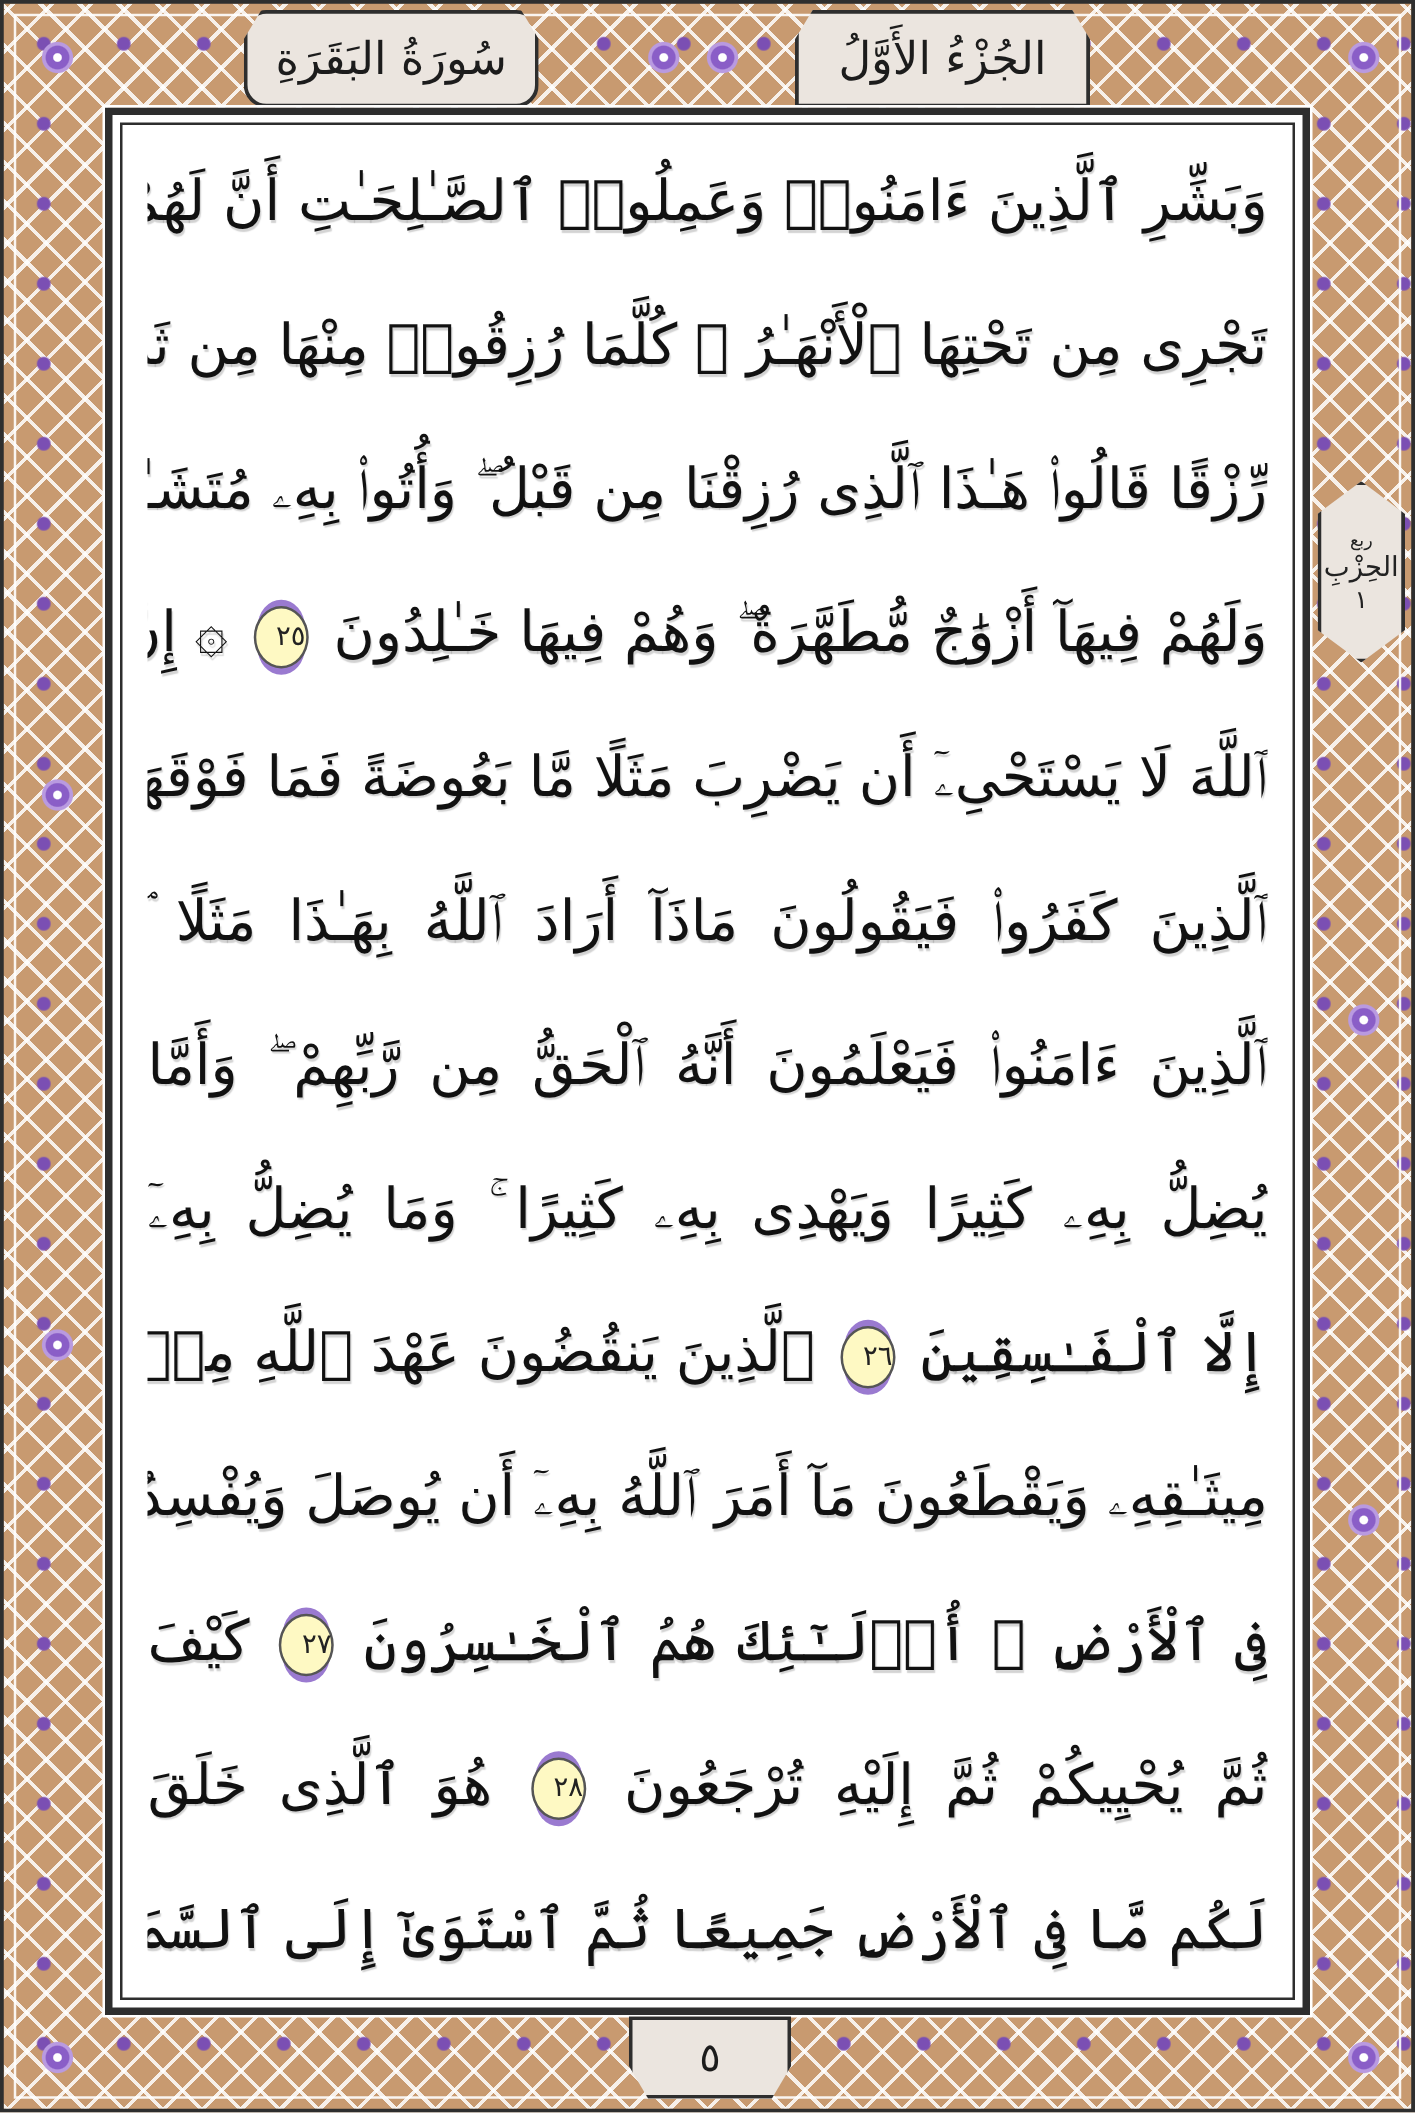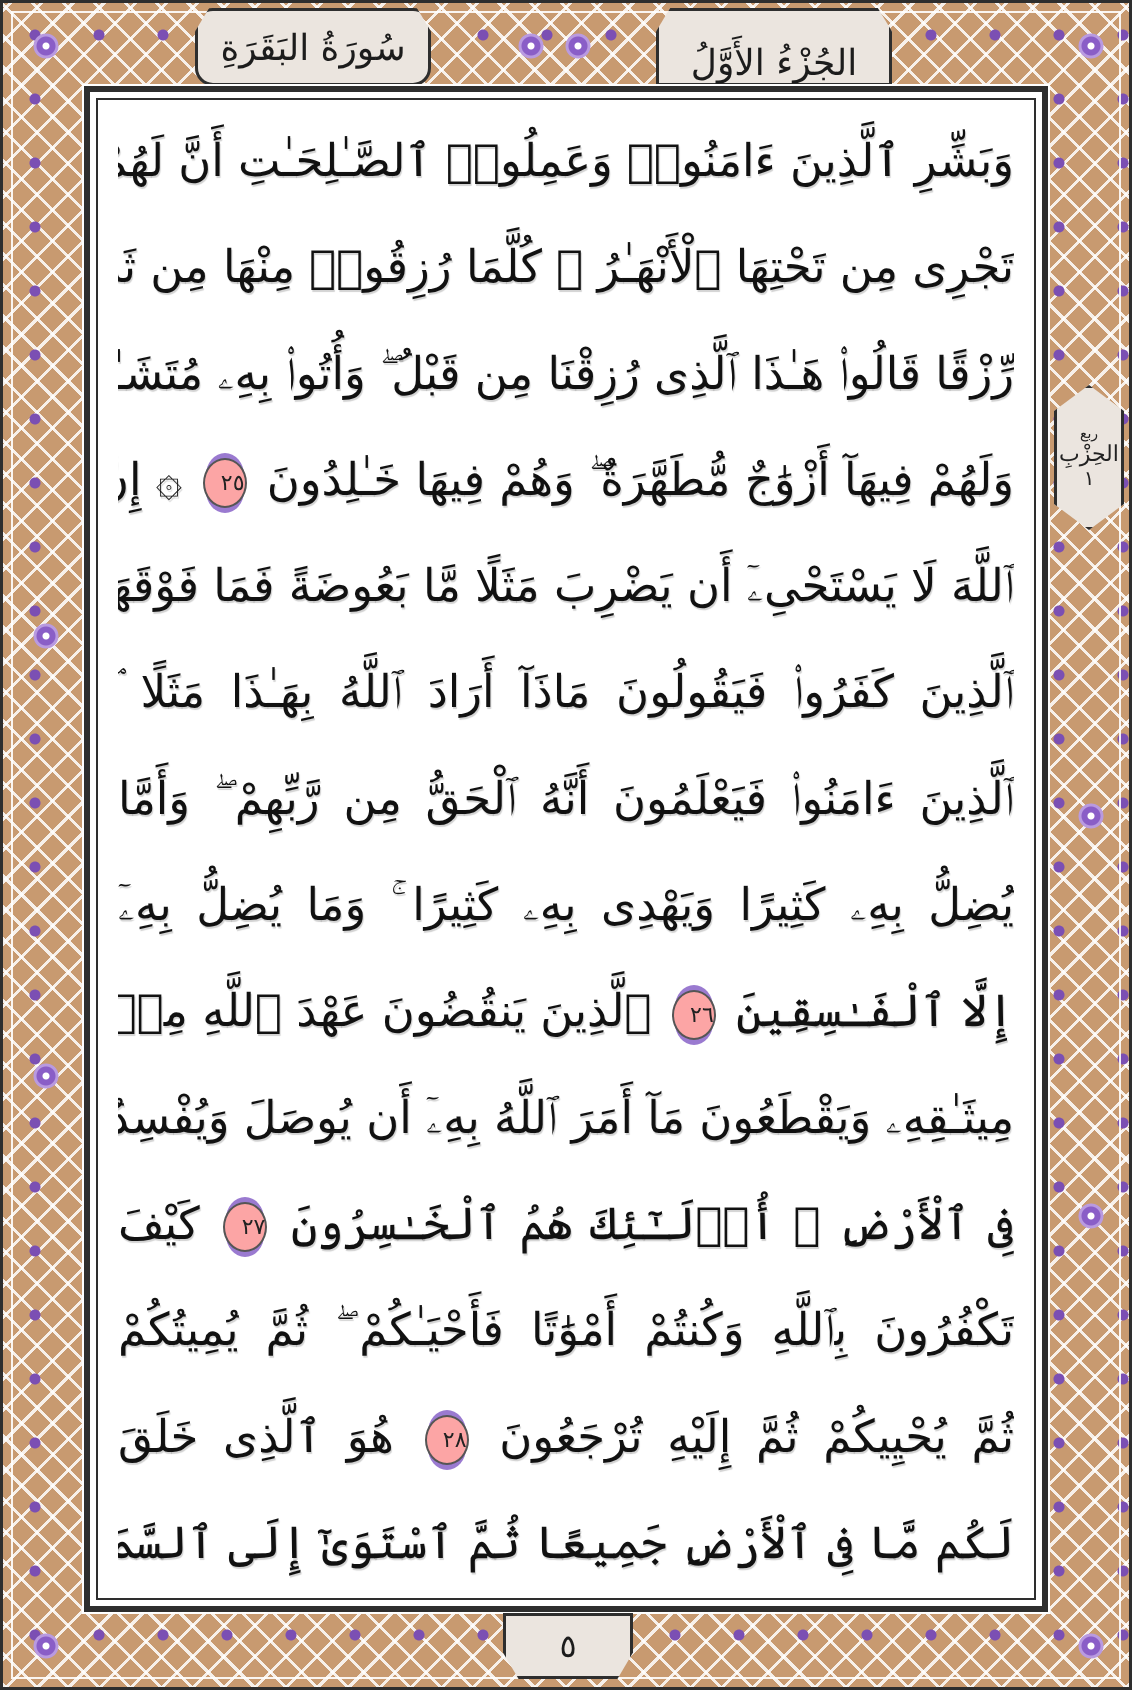--- a/index.html
+++ b/index.html
@@ -29,21 +29,21 @@
     background: radial-gradient(circle, #ffffff 0 3px, #8a5ec7 4px 9px, #b99ae0 10px 12px, transparent 13px);
   }
   
   .cartouche {
     position: absolute; background: #ebe5df; border: 3px solid #2e2e2e;
     display: flex; align-items: center; justify-content: center;
     font-size: 36px; color: #1c1c1c; direction: rtl;
     clip-path: polygon(6% 0, 94% 0, 100% 30%, 100% 100%, 0 100%, 0 30%);
   }
   .cart-surah { left: 195px; top: 8px; width: 230px; height: 72px; border-radius: 18px; }
-  .cart-juz { left: 656px; top: 8px; width: 230px; height: 72px; align-items: flex-end; }
+  .cart-juz { left: 636px; top: 8px; width: 230px; height: 72px; }
   
   .text-panel {
     position: absolute; left: 84px; top: 86px; width: 964px; height: 1526px;
     background: #ffffff; border: 6px solid #2e2e2e; box-sizing: border-box;
     outline: 2px solid #ffffff;
   }
   .text-panel::before {
     content: ""; position: absolute; left: 6px; top: 6px; right: 6px; bottom: 6px;
     border: 2px solid #2e2e2e;
   }
@@ -52,21 +52,21 @@
     display: flex; flex-direction: column; justify-content: space-between;
   }
   .line {
     direction: rtl; text-align: justify; text-align-last: justify;
     font-size: 45px; line-height: 98px; height: 98px; color: #111;
     white-space: nowrap; overflow: hidden;
     text-shadow: 1px 2px 1px rgba(0,0,0,0.18);
   }
   .ayah {
     display: inline-block; width: 40px; height: 46px; border-radius: 50%;
-    border: 2px solid #555; background: #fca5a5;
+    border: 2px solid #555; background: #fef9c3;
     box-shadow: 0 -8px 0 -3px #9a7ad0, 0 8px 0 -3px #9a7ad0;
     font-size: 22px; line-height: 46px; text-align: center; vertical-align: middle;
     margin: 0 6px; text-shadow: none; color: #222;
   }
   
   .hizb {
     position: absolute; left: 1054px; top: 385px; width: 70px; height: 145px;
     background: #ebe5df; border: 3px solid #2e2e2e; box-sizing: border-box;
     clip-path: polygon(50% 0, 100% 18%, 100% 82%, 50% 100%, 0 82%, 0 18%);
     display: flex; flex-direction: column; align-items: center; justify-content: center;
@@ -113,21 +113,20 @@
       <div class="line"><span>تَجْرِى مِن تَحْتِهَا ٱلْأَنْهَـٰرُ ۖ كُلَّمَا رُزِقُوا۟ مِنْهَا مِن ثَمَرَةٍ</span></div>
       <div class="line"><span>رِّزْقًا قَالُوا۟ هَـٰذَا ٱلَّذِى رُزِقْنَا مِن قَبْلُ ۖ وَأُتُوا۟ بِهِۦ مُتَشَـٰبِهًا ۖ</span></div>
       <div class="line"><span>وَلَهُمْ فِيهَآ أَزْوَٰجٌ مُّطَهَّرَةٌ ۖ وَهُمْ فِيهَا خَـٰلِدُونَ</span> <span class="ayah">٢٥</span> <span>۞ إِنَّ</span></div>
       <div class="line"><span>ٱللَّهَ لَا يَسْتَحْىِۦٓ أَن يَضْرِبَ مَثَلًا مَّا بَعُوضَةً فَمَا فَوْقَهَا ۚ فَأَمَّا</span></div>
       <div class="line"><span>ٱلَّذِينَ كَفَرُوا۟ فَيَقُولُونَ مَاذَآ أَرَادَ ٱللَّهُ بِهَـٰذَا مَثَلًا ۘ</span></div>
       <div class="line"><span>ٱلَّذِينَ ءَامَنُوا۟ فَيَعْلَمُونَ أَنَّهُ ٱلْحَقُّ مِن رَّبِّهِمْ ۖ وَأَمَّا</span></div>
       <div class="line"><span>يُضِلُّ بِهِۦ كَثِيرًا وَيَهْدِى بِهِۦ كَثِيرًا ۚ وَمَا يُضِلُّ بِهِۦٓ</span></div>
       <div class="line"><span>إِلَّا ٱلْفَـٰسِقِينَ</span> <span class="ayah">٢٦</span> <span>ٱلَّذِينَ يَنقُضُونَ عَهْدَ ٱللَّهِ مِنۢ بَعْدِ</span></div>
       <div class="line"><span>مِيثَـٰقِهِۦ وَيَقْطَعُونَ مَآ أَمَرَ ٱللَّهُ بِهِۦٓ أَن يُوصَلَ وَيُفْسِدُونَ</span></div>
       <div class="line"><span>فِى ٱلْأَرْضِ ۚ أُو۟لَـٰٓئِكَ هُمُ ٱلْخَـٰسِرُونَ</span> <span class="ayah">٢٧</span> <span>كَيْفَ</span></div>
-      <div class="line"><span>تَكْفُرُونَ بِٱللَّهِ وَكُنتُمْ أَمْوَٰتًا فَأَحْيَـٰكُمْ ۖ ثُمَّ يُمِيتُكُمْ</span></div>
       <div class="line"><span>ثُمَّ يُحْيِيكُمْ ثُمَّ إِلَيْهِ تُرْجَعُونَ</span> <span class="ayah">٢٨</span> <span>هُوَ ٱلَّذِى خَلَقَ</span></div>
       <div class="line"><span>لَكُم مَّا فِى ٱلْأَرْضِ جَمِيعًا ثُمَّ ٱسْتَوَىٰٓ إِلَى ٱلسَّمَآءِ</span></div>
     </div>
 </div>
 
 <div class="hizb">
   <span class="h1">ربع</span>
   <span class="h2">الحِزْبِ</span>
   <span class="h3">١</span>
 </div>

